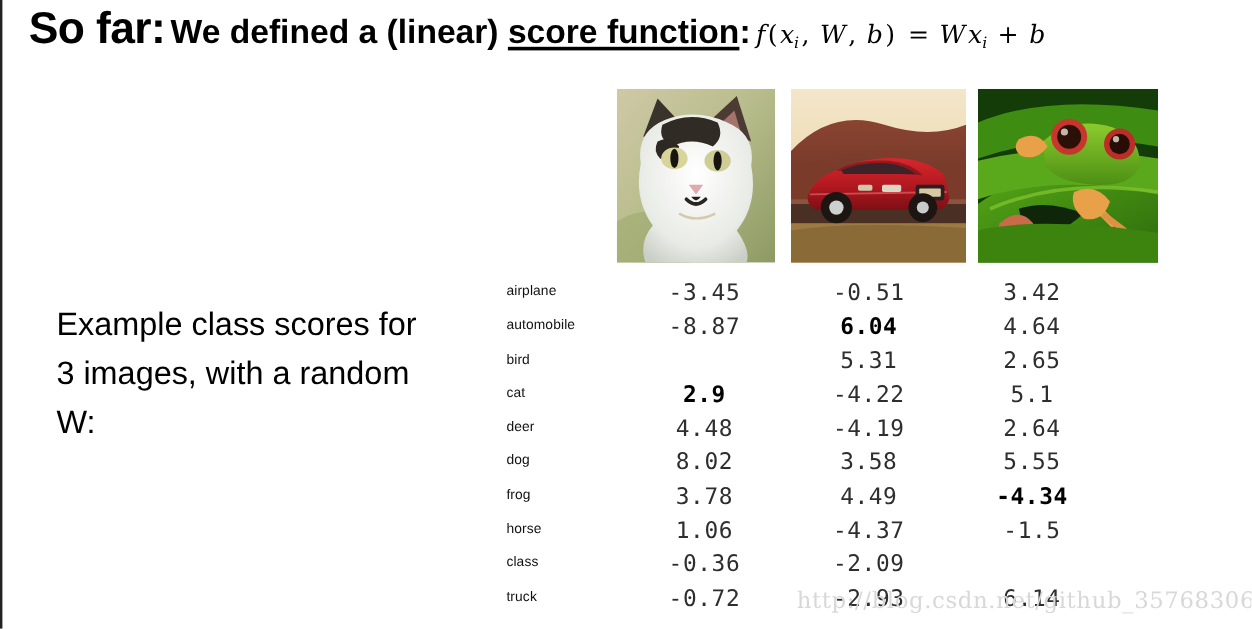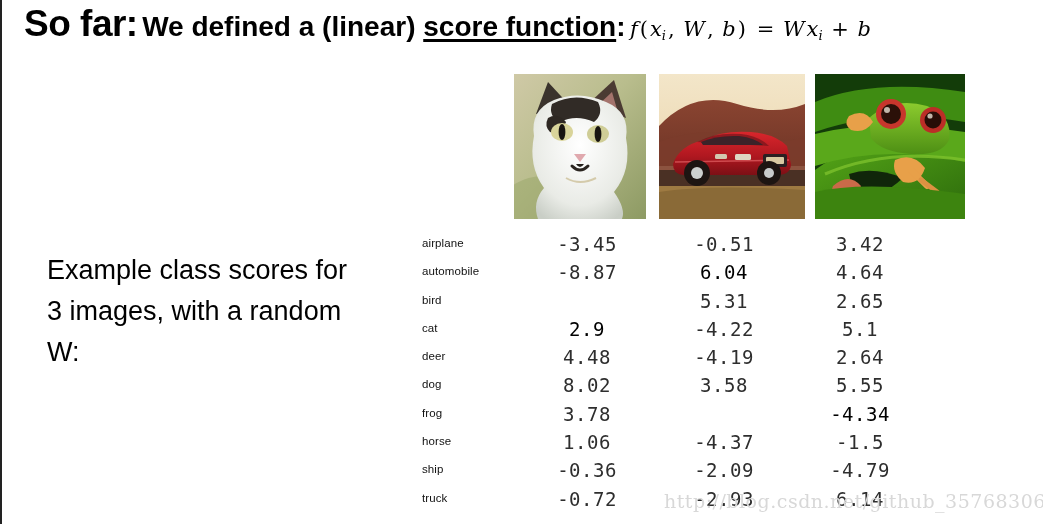--- a/index.html
+++ b/index.html
@@ -122,21 +122,21 @@
     text-align: center;
     font-family: "DejaVu Sans Mono", monospace;
     font-size: 19px;
     color: #2e2e2e;
     letter-spacing: 0.5px;
   }
   .score-cell.col0 { left: 118px; }
   .score-cell.col1 { left: 255px; }
   .score-cell.col2 { left: 391px; }
   .score-cell.bold {
-    font-weight: normal;
+    font-weight: bold;
     color: #000;
     text-align: center;
   }
 
   
   #watermark {
     position: absolute;
     left: 662px;
     top: 490px;
     font-family: "DejaVu Serif", serif;
@@ -309,33 +309,33 @@
       </div>
       <div class="score-row">
         <span class="class-label">dog</span>
         <span class="score-cell col0">8.02</span>
         <span class="score-cell col1">3.58</span>
         <span class="score-cell col2">5.55</span>
       </div>
       <div class="score-row">
         <span class="class-label">frog</span>
         <span class="score-cell col0">3.78</span>
+        <span class="score-cell col1">4.49</span>
         <span class="score-cell col2 bold">-4.34</span>
       </div>
       <div class="score-row">
         <span class="class-label">horse</span>
         <span class="score-cell col0">1.06</span>
         <span class="score-cell col1">-4.37</span>
         <span class="score-cell col2">-1.5</span>
       </div>
       <div class="score-row">
-        <span class="class-label">ship</span>
+        <span class="class-label">class</span>
         <span class="score-cell col0">-0.36</span>
         <span class="score-cell col1">-2.09</span>
-        <span class="score-cell col2">-4.79</span>
       </div>
       <div class="score-row">
         <span class="class-label">truck</span>
         <span class="score-cell col0">-0.72</span>
         <span class="score-cell col1">-2.93</span>
         <span class="score-cell col2">6.14</span>
       </div>
     </div>
 
   <div id="watermark">http://blog.csdn.net/github_35768306</div>

